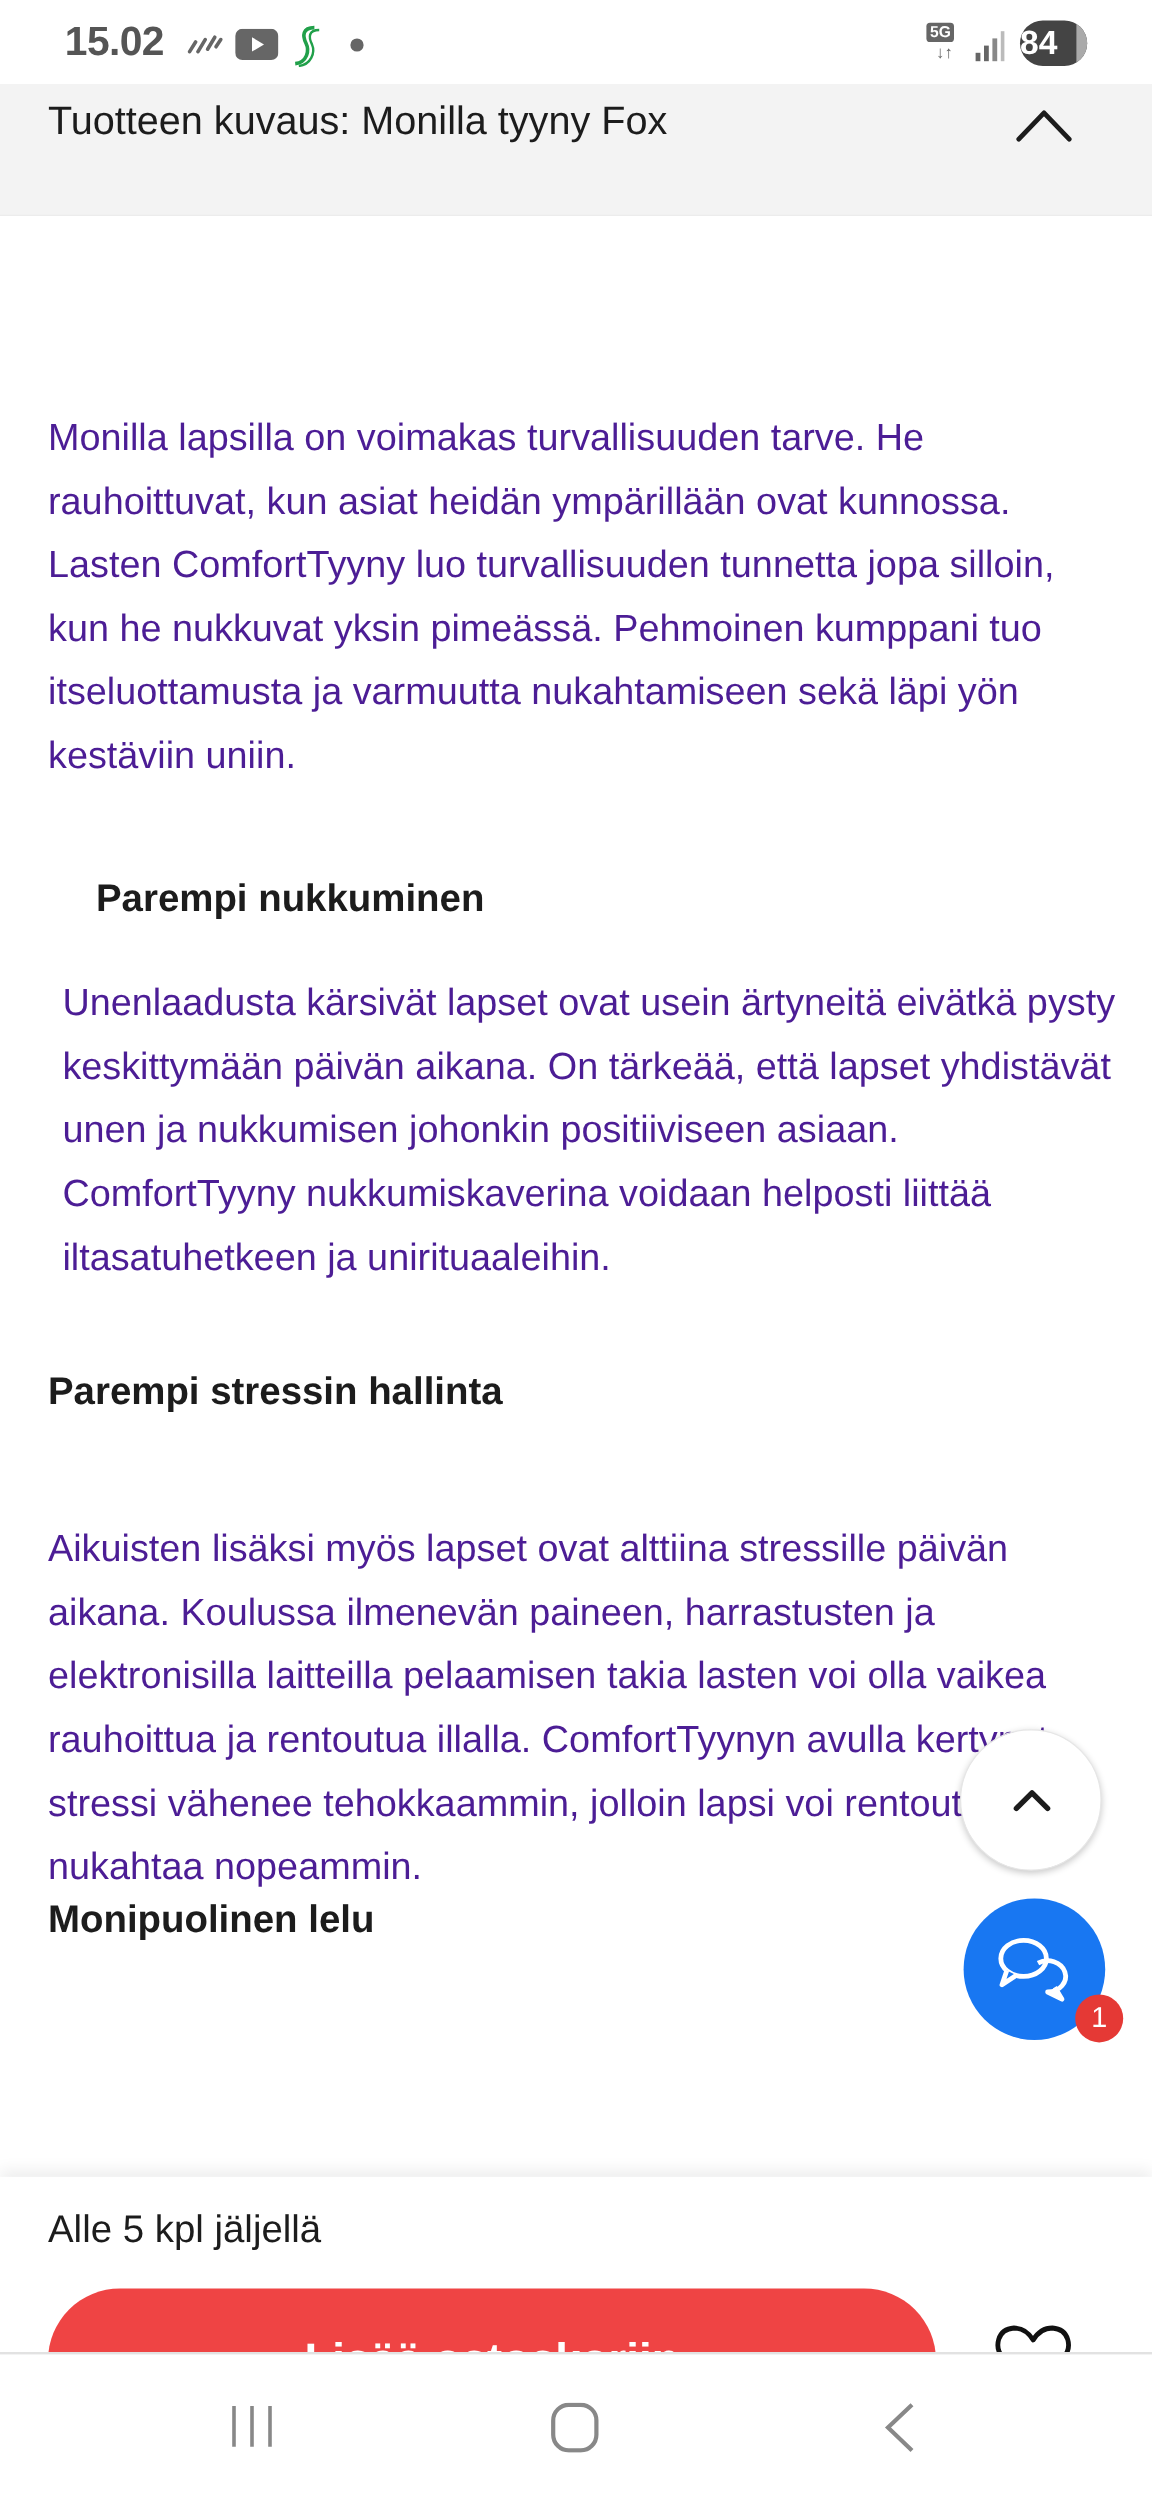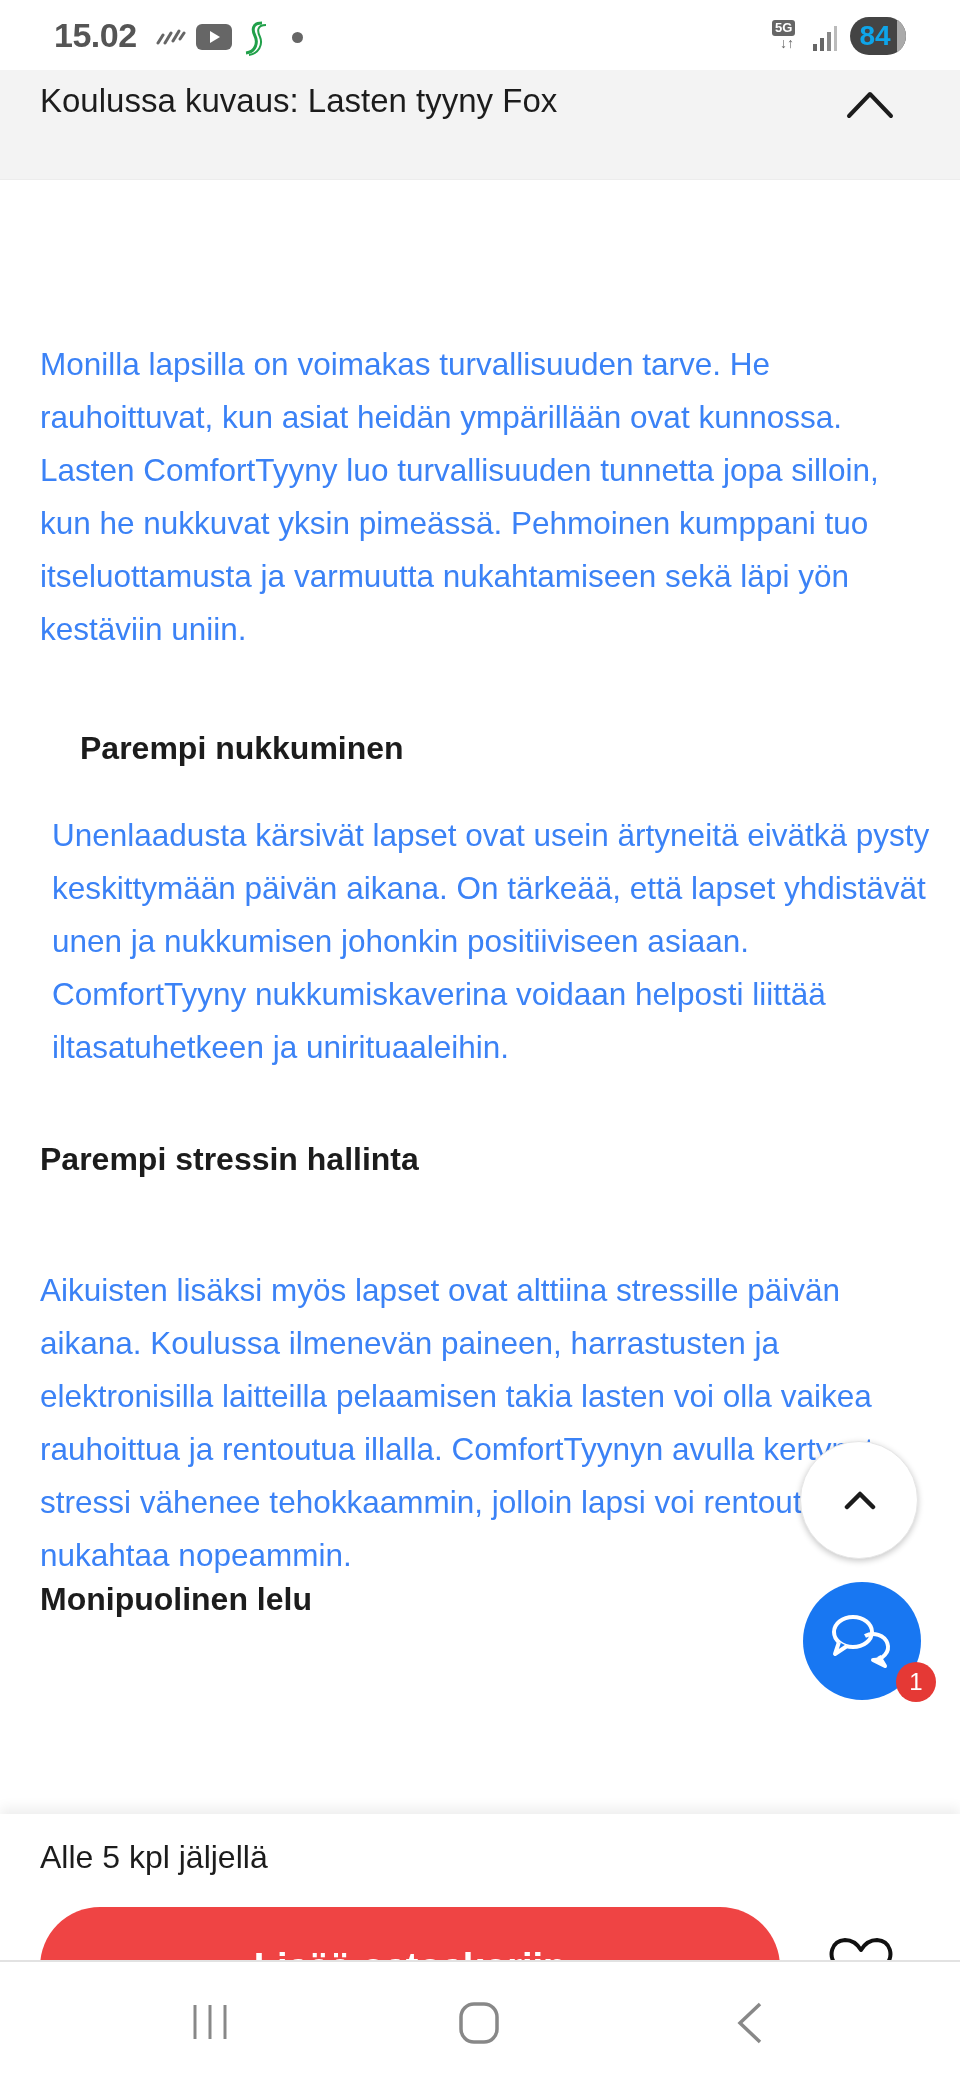--- a/index.html
+++ b/index.html
@@ -9,31 +9,31 @@
   
   .status-bar { position: absolute; top: 0; left: 0; width: 960px; height: 70px; background: #ffffff; padding-left: 44px; }
   .status-time { position: absolute; left: 54px; top: 16px; font-size: 34px; font-weight: bold; color: #555; letter-spacing: -0.5px; }
   .sb-icon { position: absolute; top: 22px; }
   .sb-dot { position: absolute; left: 292px; top: 32px; width: 11px; height: 11px; border-radius: 50%; background: #666; }
   .sb-5g { position: absolute; left: 772px; top: 18px; width: 30px; height: 36px; }
   .sb-5g .tag { background: #666; color: #fff; font-size: 13px; font-weight: bold; padding: 1px 3px; border-radius: 3px; display: inline-block; line-height: 14px; }
   .sb-5g .arrows { font-size: 14px; color: #666; line-height: 14px; text-align: center; }
   .battery { position: absolute; left: 850px; top: 17px; width: 56px; height: 38px; border-radius: 19px; background: #444; overflow: hidden; }
   .battery .empty { position: absolute; right: 0; top: 0; width: 9px; height: 38px; background: #aaa; }
-  .battery span { position: absolute; left: 0; right: 6px; top: 3px; text-align: center; color: #0ea5e9; font-weight: bold; font-size: 28px; }
+  .battery span { position: absolute; left: 0; right: 6px; top: 3px; color: #ffffff; font-weight: bold; font-size: 28px; }
 
   
   .accordion-header { position: absolute; top: 70px; left: 0; width: 960px; height: 110px; background: #f3f3f3; border-bottom: 1px solid #ececec; }
   .accordion-title { position: absolute; left: 40px; top: 12px; font-size: 33px; font-weight: 500; color: #1c1c1c; }
   .accordion-chevron { position: absolute; left: 845px; top: 18px; width: 50px; height: 32px; }
 
   
   .content { position: absolute; top: 181px; left: 0; width: 960px; height: 1548px; overflow: hidden; padding: 0 40px; }
   .section-heading { font-size: 32px; font-weight: 600; color: #1c1c1c; line-height: 44px; }
-  .section-body { font-size: 31.5px; line-height: 53px; color: #3b82f6; }
+  .section-body { font-size: 31.5px; line-height: 53px; color: #4c1d95; }
   .s1h { position: absolute; top: 75px; left: 40px; }
   .s1b { position: absolute; top: 157px; left: 40px; width: 890px; }
   .s2h { position: absolute; top: 545px; left: 40px; margin-left: 40px; }
   .s2b { position: absolute; top: 628px; left: 40px; width: 890px; margin-left: 12px; }
   .s3h { position: absolute; top: 956px; left: 40px; }
   .s3b { position: absolute; top: 1083px; left: 40px; width: 890px; }
   .s4h { position: absolute; top: 1396px; left: 40px; }
 
   
   .scroll-top-button { position: absolute; left: 800px; top: 1441px; width: 118px; height: 118px; border-radius: 50%; background: #fff; box-shadow: 0 2px 6px rgba(0,0,0,0.22); border: 1px solid #e6e6e6; }
@@ -84,21 +84,21 @@
     <rect x="15" y="8" width="4" height="19" fill="#888"></rect>
     <rect x="22" y="2" width="3" height="25" fill="#bbb"></rect>
   </svg>
   <div class="battery">
     <div class="empty"></div>
     <span>84</span>
   </div>
 </div>
 
 <div class="accordion-header">
-  <div class="accordion-title">Koulussa kuvaus: Lasten tyyny Fox</div>
+  <div class="accordion-title">Tuotteen kuvaus: Monilla tyyny Fox</div>
   <svg class="accordion-chevron" viewBox="0 0 50 32">
     <polyline points="4,28 25,6 46,28" fill="none" stroke="#1c1c1c" stroke-width="4" stroke-linecap="round" stroke-linejoin="round"></polyline>
   </svg>
 </div>
 
 <div class="content">
   <div class="section-body s1b">Monilla lapsilla on voimakas turvallisuuden tarve. He rauhoittuvat, kun asiat heidän ympärillään ovat kunnossa. Lasten ComfortTyyny luo turvallisuuden tunnetta jopa silloin, kun he nukkuvat yksin pimeässä. Pehmoinen kumppani tuo itseluottamusta ja varmuutta nukahtamiseen sekä läpi yön kestäviin uniin.</div>
 
   <div class="section-heading s2h">Parempi nukkuminen</div>
   <div class="section-body s2b">Unenlaadusta kärsivät lapset ovat usein ärtyneitä eivätkä pysty keskittymään päivän aikana. On tärkeää, että lapset yhdistävät unen ja nukkumisen johonkin positiiviseen asiaan. ComfortTyyny nukkumiskaverina voidaan helposti liittää iltasatuhetkeen ja unirituaaleihin.</div>

